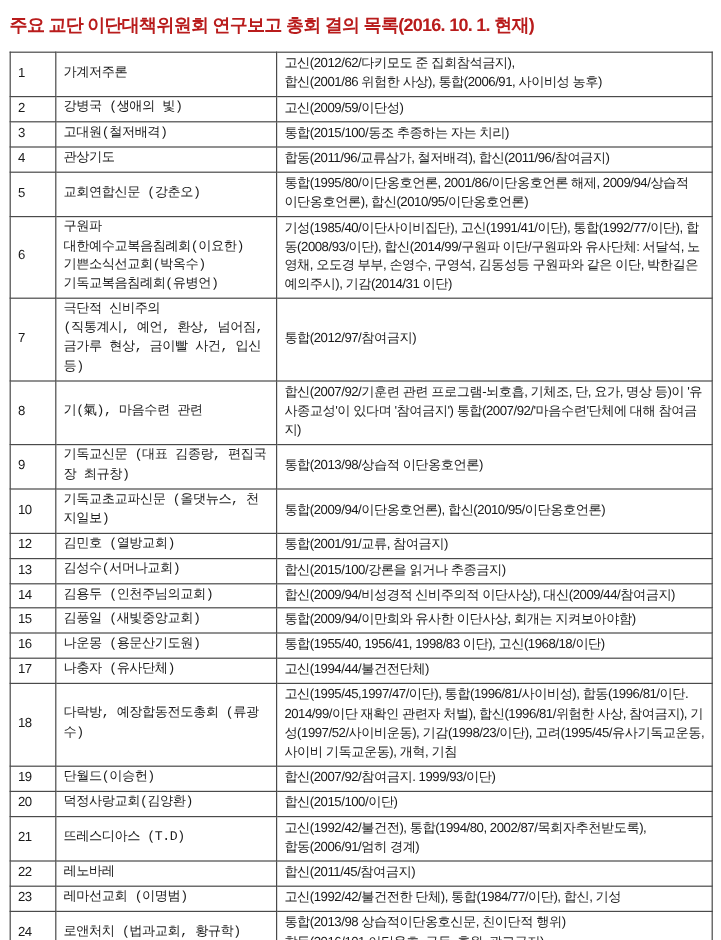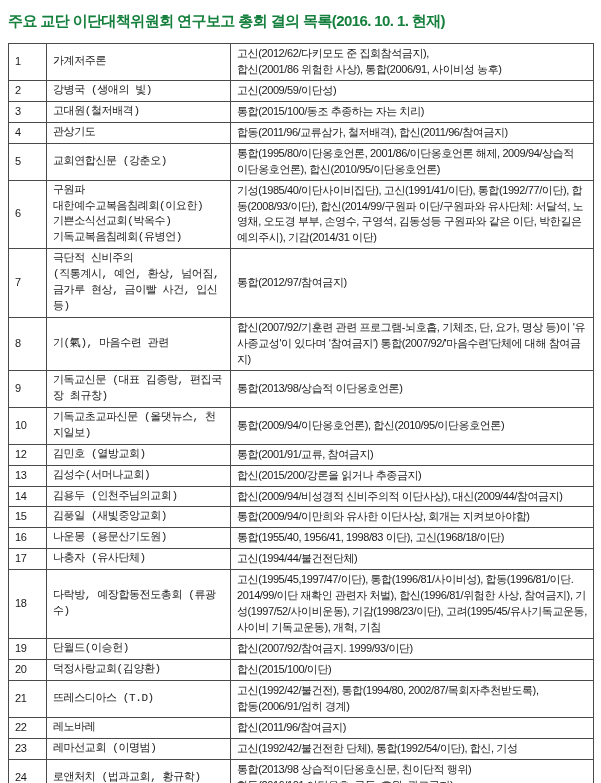--- a/index.html
+++ b/index.html
@@ -18,21 +18,21 @@
     min-height: 783px;
     box-sizing: border-box;
     padding: 6px 8px 2px 8px;
     background: #ffffff;
   }
   .doc-title {
     font-size: 15px;
     font-weight: bold;
     letter-spacing: -0.6px;
     margin: 6px 0 12px 0;
-    color: #15803d;
+    color: #b91c1c;
   }
   table.list {
     border-collapse: collapse;
     table-layout: fixed;
     width: 585px;
     background: #ffffff;
   }
   table.list td {
     border: 1px solid #4a4a4a;
     font-size: 11px;
@@ -134,21 +134,21 @@
 
   <tr>
     <td class="c-no">12</td>
     <td class="c-name">김민호 (열방교회)</td>
     <td class="c-decision">통합(2001/91/교류, 참여금지)</td>
   </tr>
 
   <tr>
     <td class="c-no">13</td>
     <td class="c-name">김성수(서머나교회)</td>
-    <td class="c-decision">합신(2015/200/강론을 읽거나 추종금지)</td>
+    <td class="c-decision">합신(2015/100/강론을 읽거나 추종금지)</td>
   </tr>
 
   <tr>
     <td class="c-no">14</td>
     <td class="c-name">김용두 (인천주님의교회)</td>
     <td class="c-decision">합신(2009/94/비성경적 신비주의적 이단사상), 대신(2009/44/참여금지)</td>
   </tr>
 
   <tr>
     <td class="c-no">15</td>
@@ -189,27 +189,27 @@
   <tr>
     <td class="c-no">21</td>
     <td class="c-name">뜨레스디아스 (T.D)</td>
     <td class="c-decision">고신(1992/42/불건전), 통합(1994/80, 2002/87/목회자추천받도록),
 합동(2006/91/엄히 경계)</td>
   </tr>
 
   <tr>
     <td class="c-no">22</td>
     <td class="c-name">레노바레</td>
-    <td class="c-decision">합신(2011/96/참여금지)</td>
+    <td class="c-decision">합신(2011/45/참여금지)</td>
   </tr>
 
   <tr>
     <td class="c-no">23</td>
     <td class="c-name">레마선교회 (이명범)</td>
-    <td class="c-decision">고신(1992/42/불건전한 단체), 통합(1992/54/이단), 합신, 기성</td>
+    <td class="c-decision">고신(1992/42/불건전한 단체), 통합(1984/77/이단), 합신, 기성</td>
   </tr>
 
   <tr>
     <td class="c-no">24</td>
     <td class="c-name">로앤처치 (법과교회, 황규학)</td>
     <td class="c-decision">통합(2013/98 상습적이단옹호신문, 친이단적 행위)
 합동(2016/101 이단옹호, 구독, 후원, 광고금지)</td>
   </tr>
 
 </tbody>

